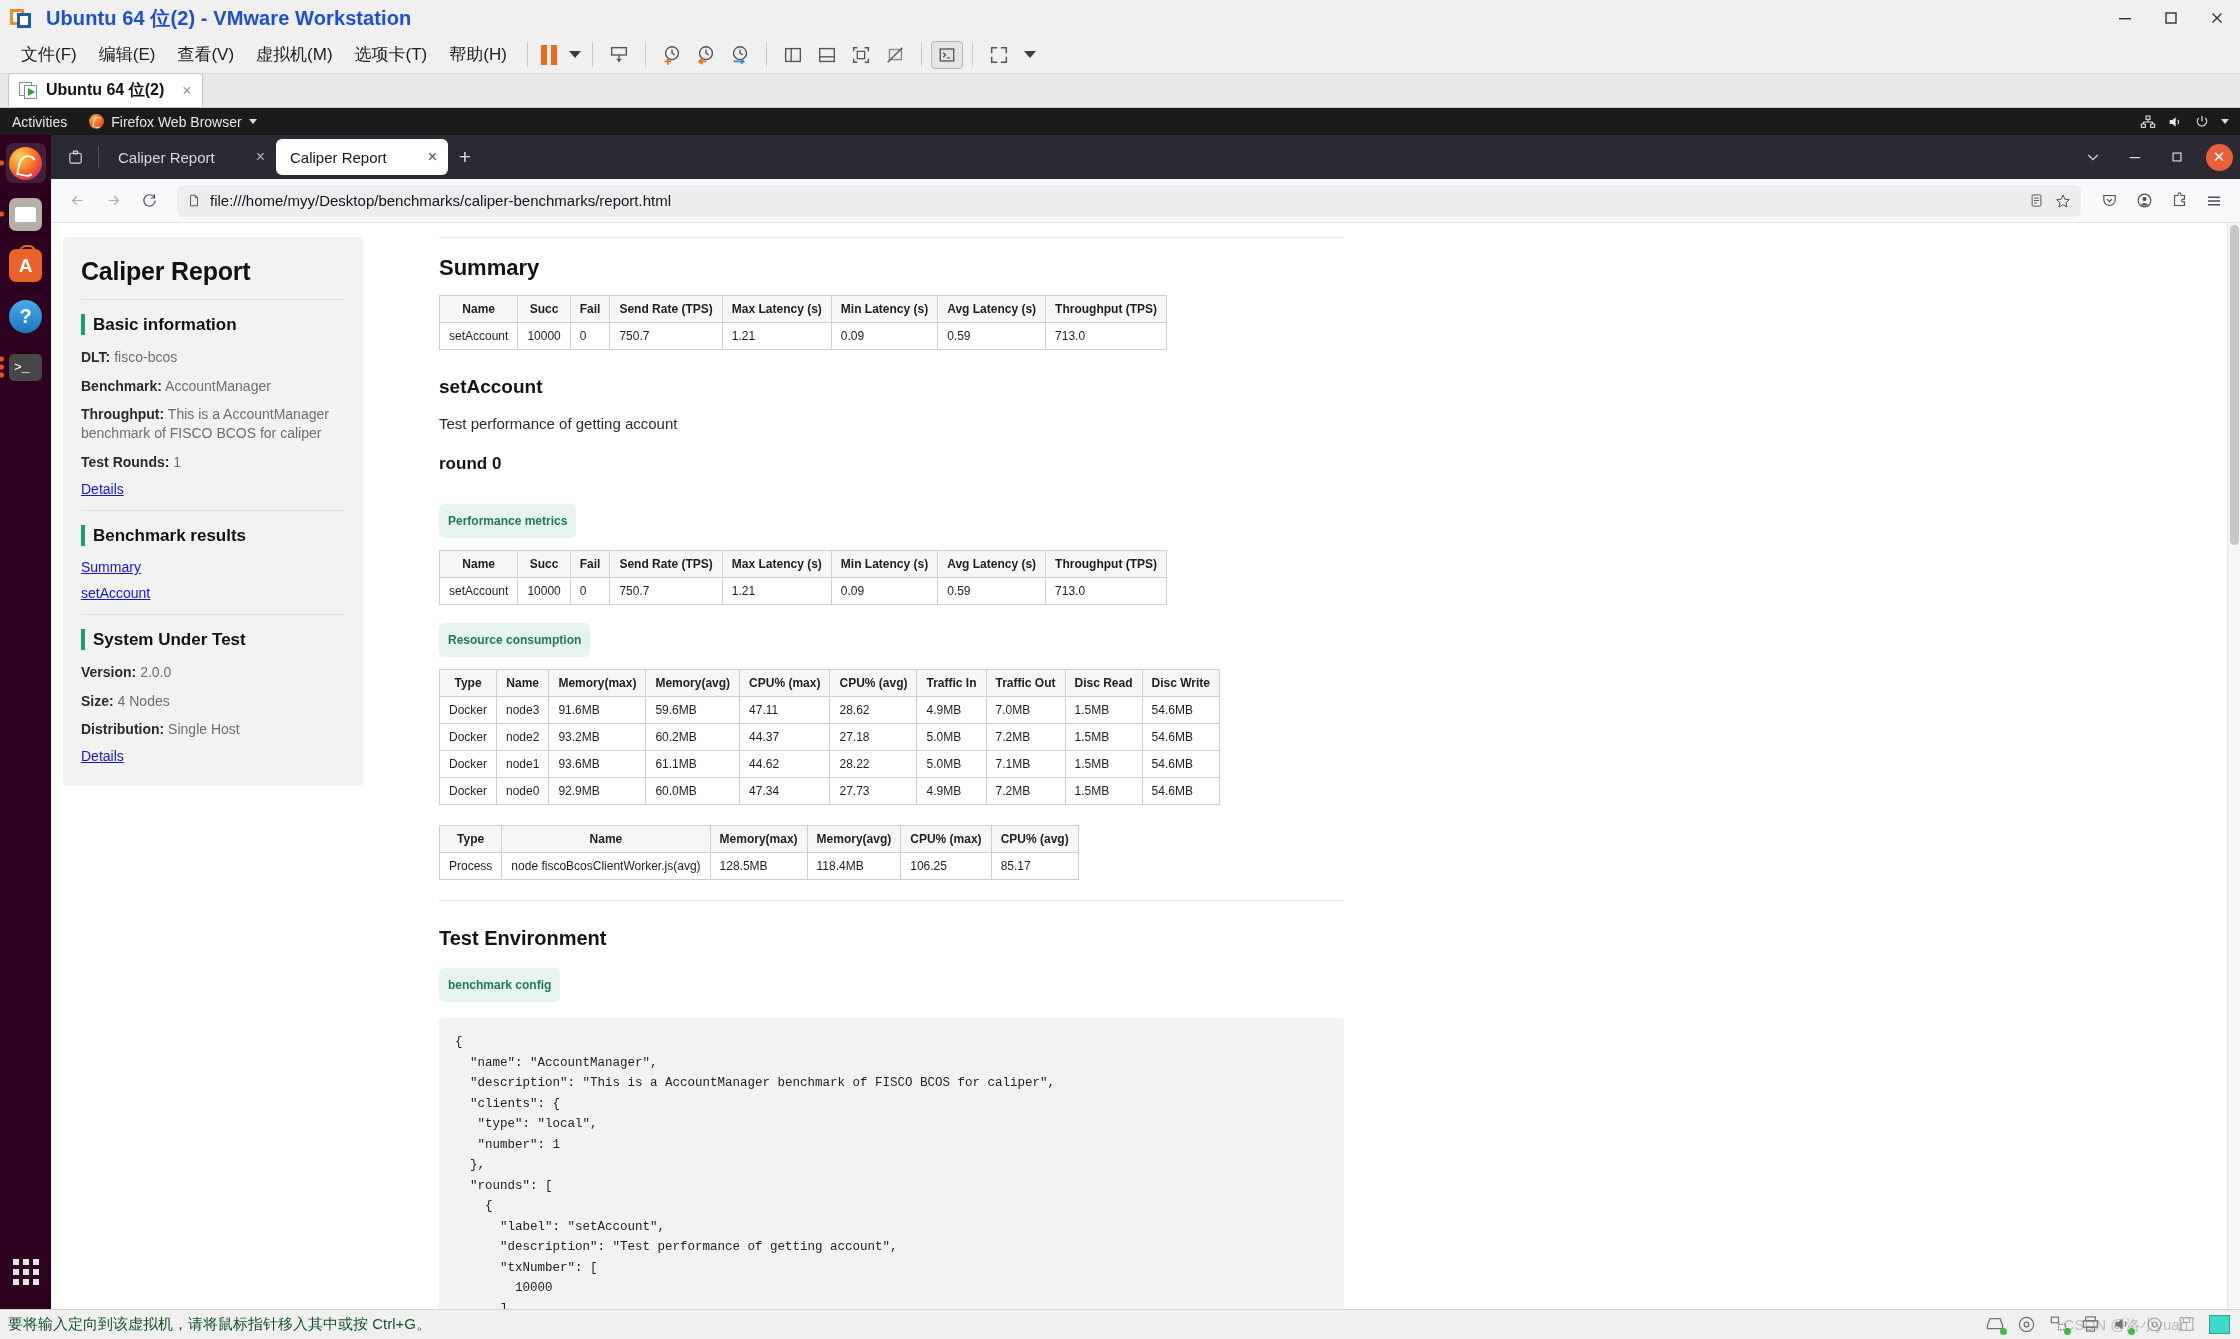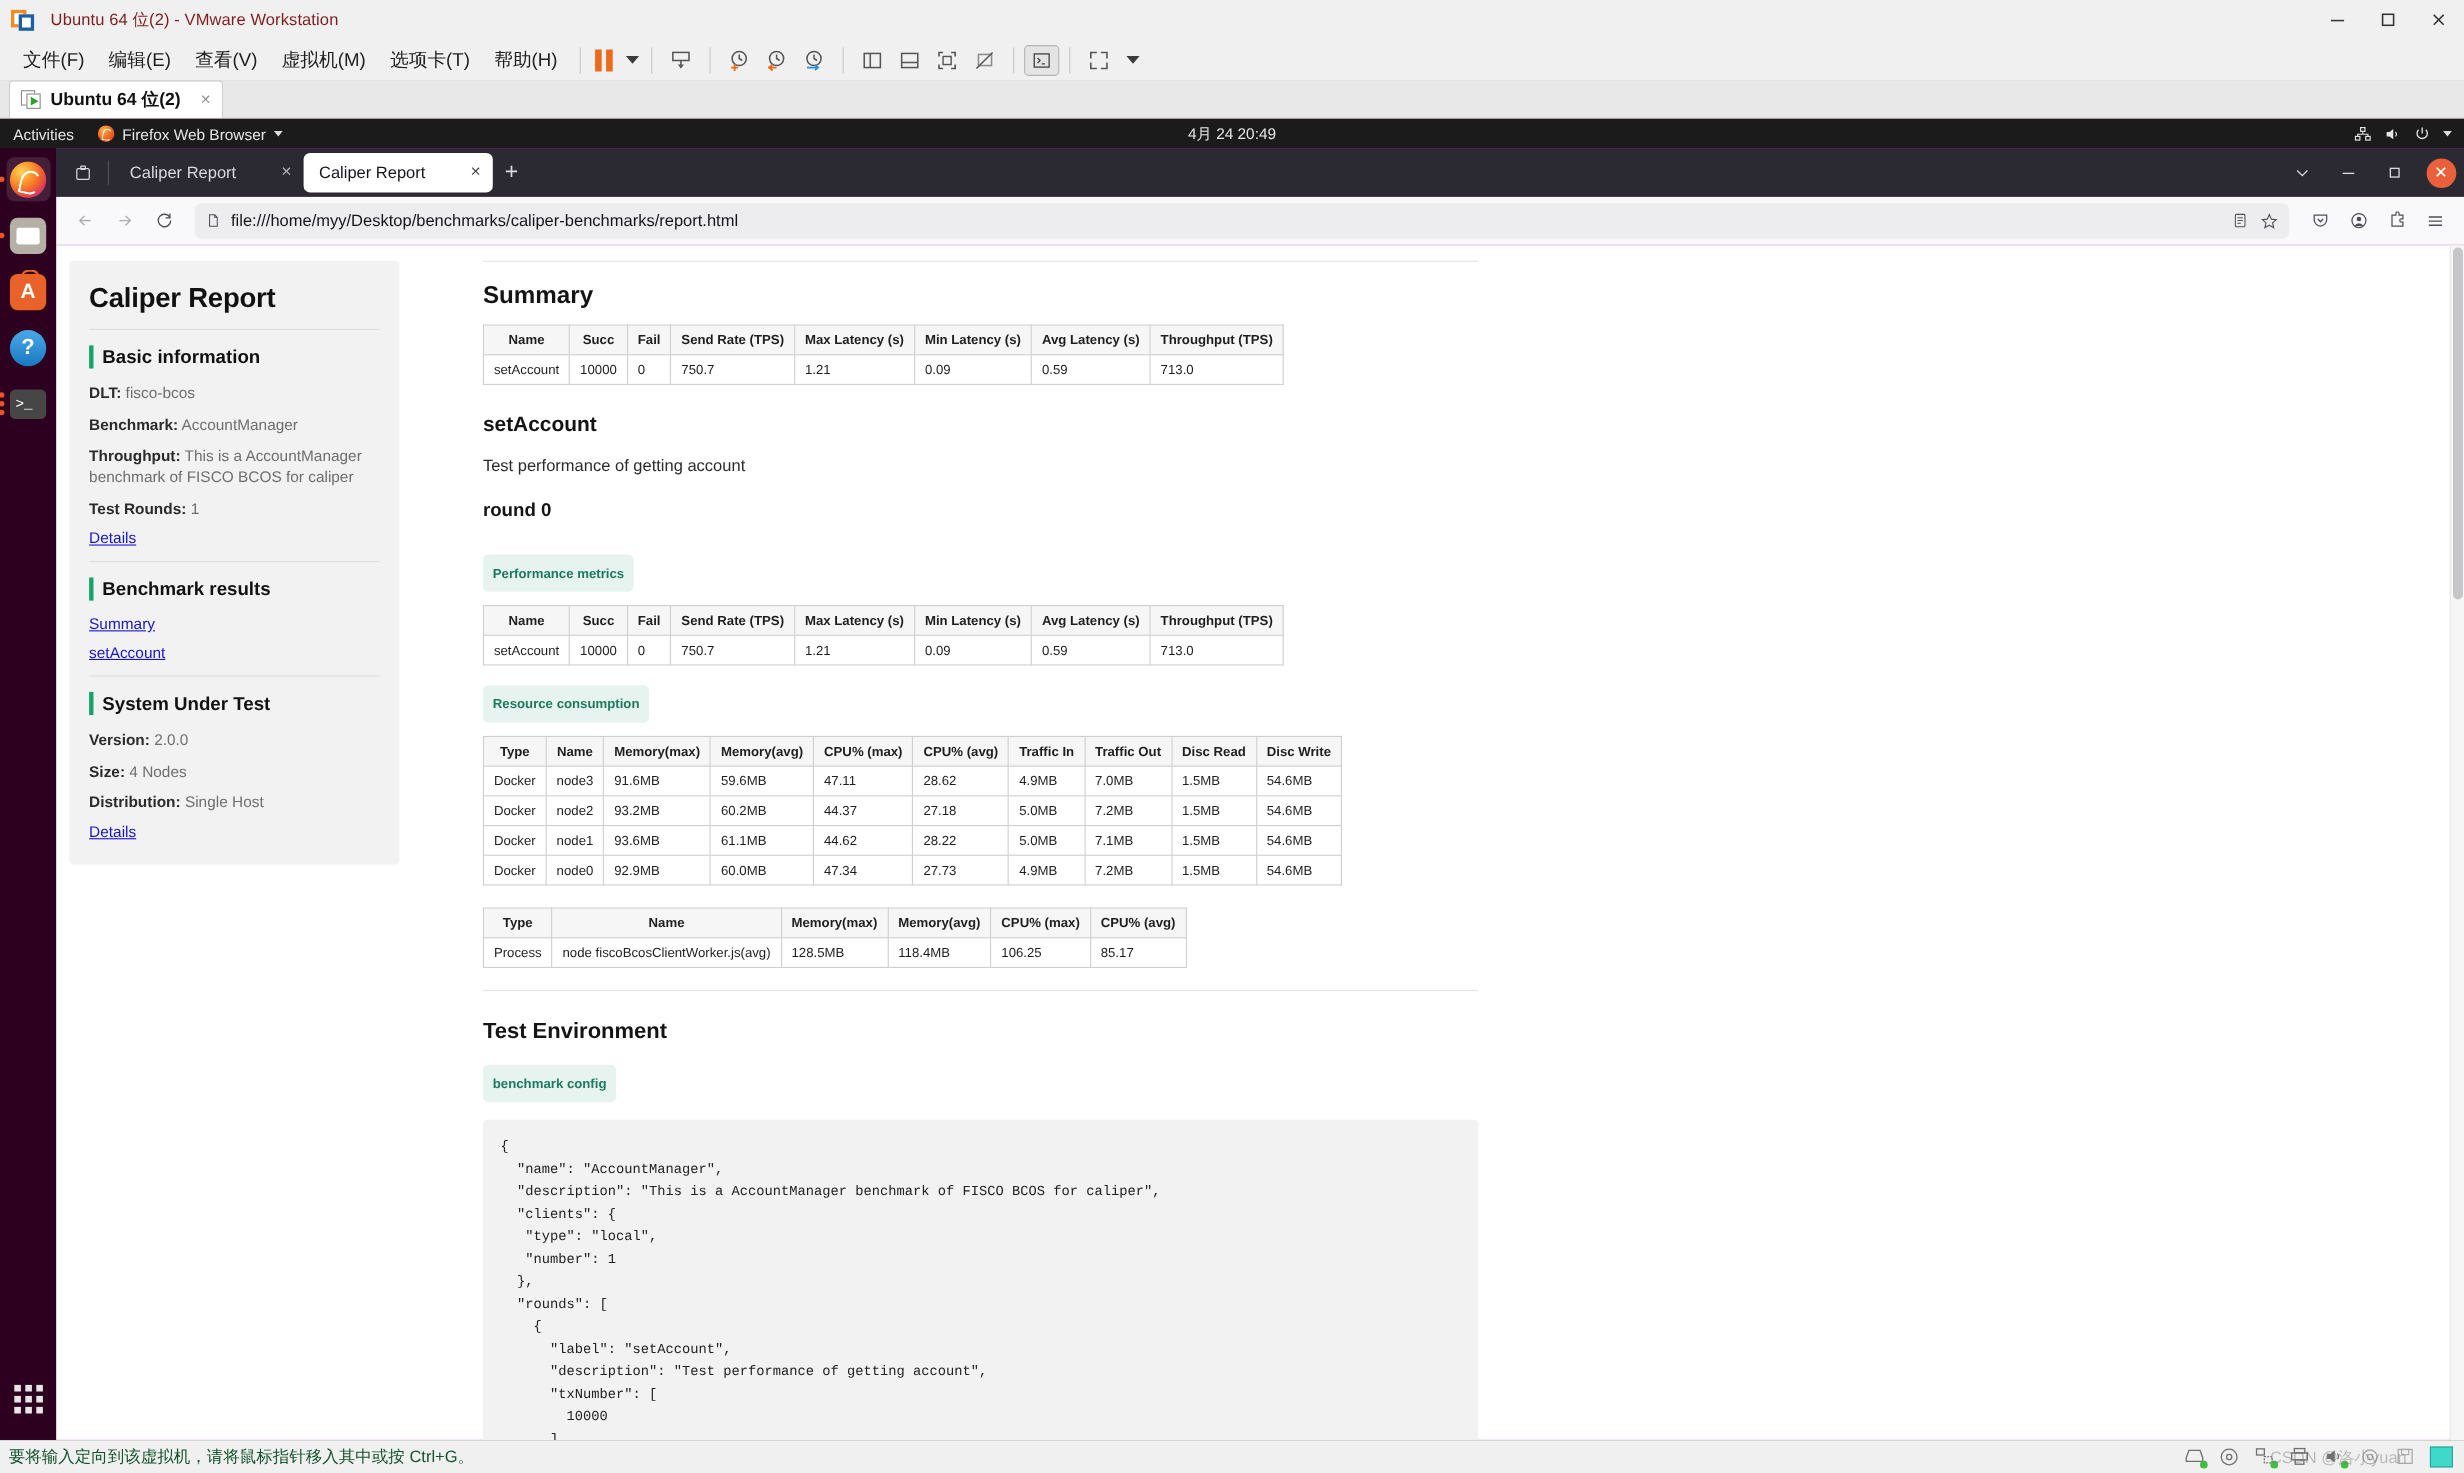--- a/index.html
+++ b/index.html
@@ -32,21 +32,21 @@
     position: absolute; left: 2px; top: 4px;
     width: 14px; height: 16px;
     border: 3px solid #ef8b22; background: #fff;
   }
   .vm-logo .sq2 {
     position: absolute; left: 9px; top: 8px;
     width: 14px; height: 15px;
     border: 3px solid #1a5fa8; background: #fff;
   }
   .vm-title-text {
-    font-size: 15px; color: #7f1d1d; font-weight: 400;
+    font-size: 20px; color: #1d4ed8; font-weight: 700;
     letter-spacing: .1px;
   }
   .vm-winctl { margin-left: auto; display: flex; align-items: center; }
   .vm-winctl .b {
     width: 46px; height: 36px;
     display: flex; align-items: center; justify-content: center;
     color: #333;
   }
   .vm-winctl .b svg { display: block; }
 
@@ -524,21 +524,20 @@
 
   <div id="guest">
 
     <div class="gnome-topbar">
       <div class="gnome-activities">Activities</div>
       <div class="gnome-app">
         <div class="ff-mini"></div>
         <span>Firefox Web Browser</span>
         <div class="tri-dn"></div>
       </div>
-      <div class="gnome-clock">4月 24  20:49</div>
       <div class="gnome-sys">
         <svg width="16" height="16" viewBox="0 0 24 24">
             <rect x="9" y="3" width="6" height="5" fill="none" stroke="#e6e6e6" stroke-width="1.6"></rect>
             <rect x="2" y="15" width="6" height="5" fill="none" stroke="#e6e6e6" stroke-width="1.6"></rect>
             <rect x="16" y="15" width="6" height="5" fill="none" stroke="#e6e6e6" stroke-width="1.6"></rect>
             <path d="M12 8 v4 M5 15 v-3 h14 v3" stroke="#e6e6e6" stroke-width="1.5" fill="none"></path>
           </svg>
         <svg width="16" height="16" viewBox="0 0 24 24">
             <path d="M4 9 H8 L13 5 V19 L8 15 H4 Z" fill="#e6e6e6"></path>
             <path d="M16 9 a4 4 0 0 1 0 6" stroke="#e6e6e6" stroke-width="1.6" fill="none"></path>

